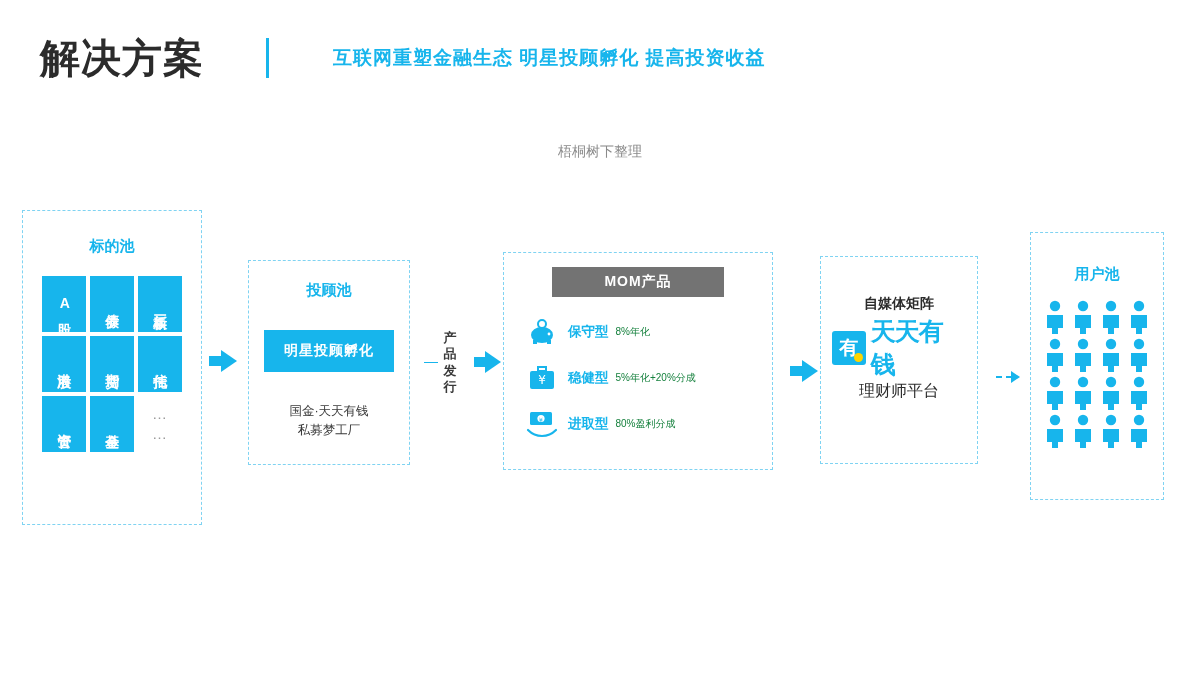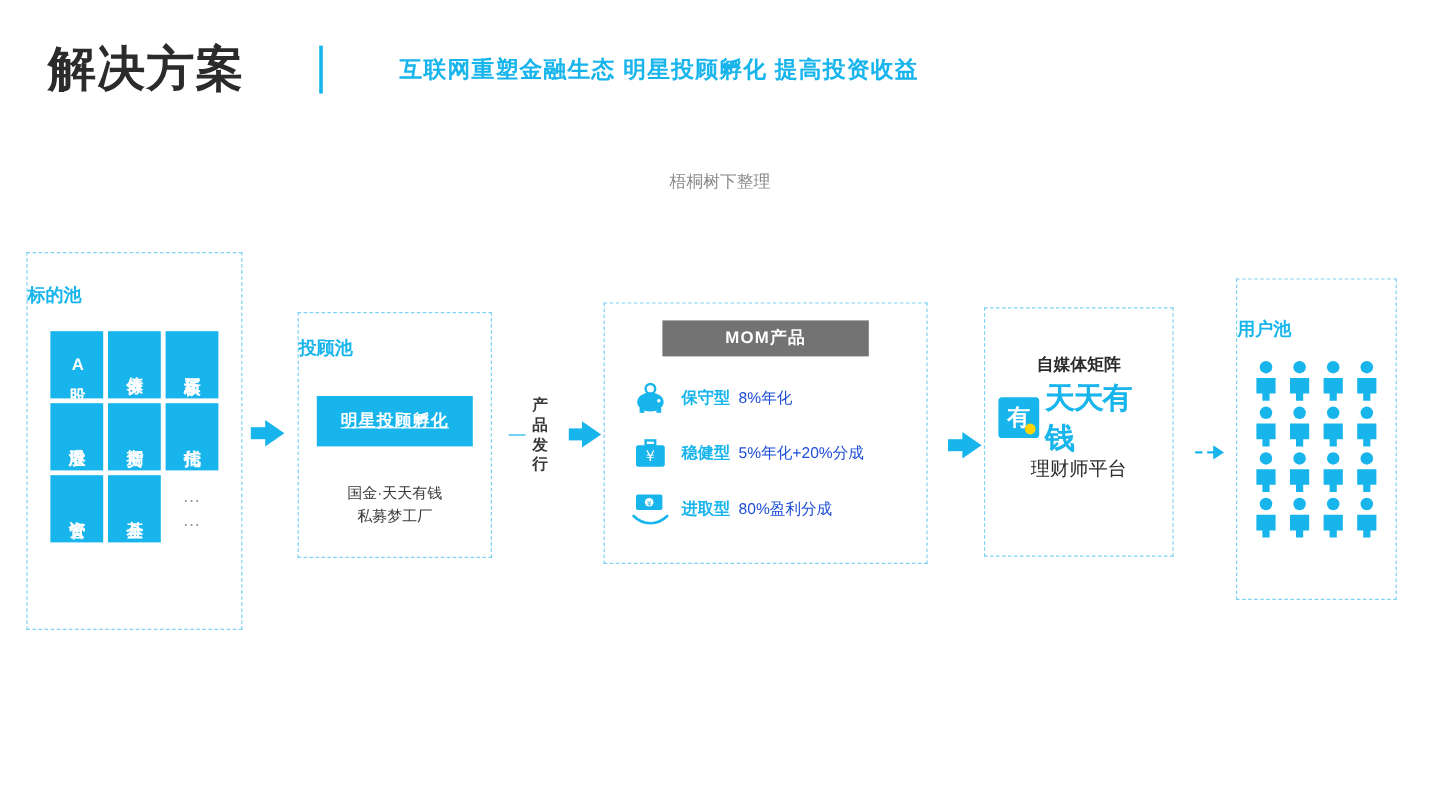--- a/index.html
+++ b/index.html
@@ -54,21 +54,21 @@
     color: #8a8a8a;
   }
 
   
   .panel {
     position: absolute;
     border: 1px dashed #7fd3f2;
     box-sizing: border-box;
   }
   .panel-title {
-    text-align: left;
+    text-align: center;
     font-size: 15px;
     font-weight: bold;
     color: #17b5ec;
   }
 
   
   #pool-underlying {
     left: 22px;
     top: 210px;
     width: 180px;
@@ -120,21 +120,20 @@
     width: 130px;
     height: 42px;
     background: #17b5ec;
     color: #fff;
     font-size: 14px;
     font-weight: bold;
     display: flex;
     align-items: center;
     justify-content: center;
     letter-spacing: 1px;
-    text-decoration: underline;
   }
   .advisor-note {
     margin-top: 30px;
     text-align: center;
     font-size: 12.5px;
     color: #3a3a3a;
     line-height: 1.5;
   }
 
   
@@ -177,22 +176,22 @@
     justify-content: center;
   }
   .prod-type {
     color: #17b5ec;
     font-size: 13.5px;
     font-weight: bold;
     margin-right: 7px;
     white-space: nowrap;
   }
   .prod-desc {
-    color: #1d4ed8;
-    font-size: 13px;
+    color: #15803d;
+    font-size: 10px;
     white-space: nowrap;
   }
 
   
   #pool-media {
     left: 820px;
     top: 256px;
     width: 158px;
     height: 208px;
   }

